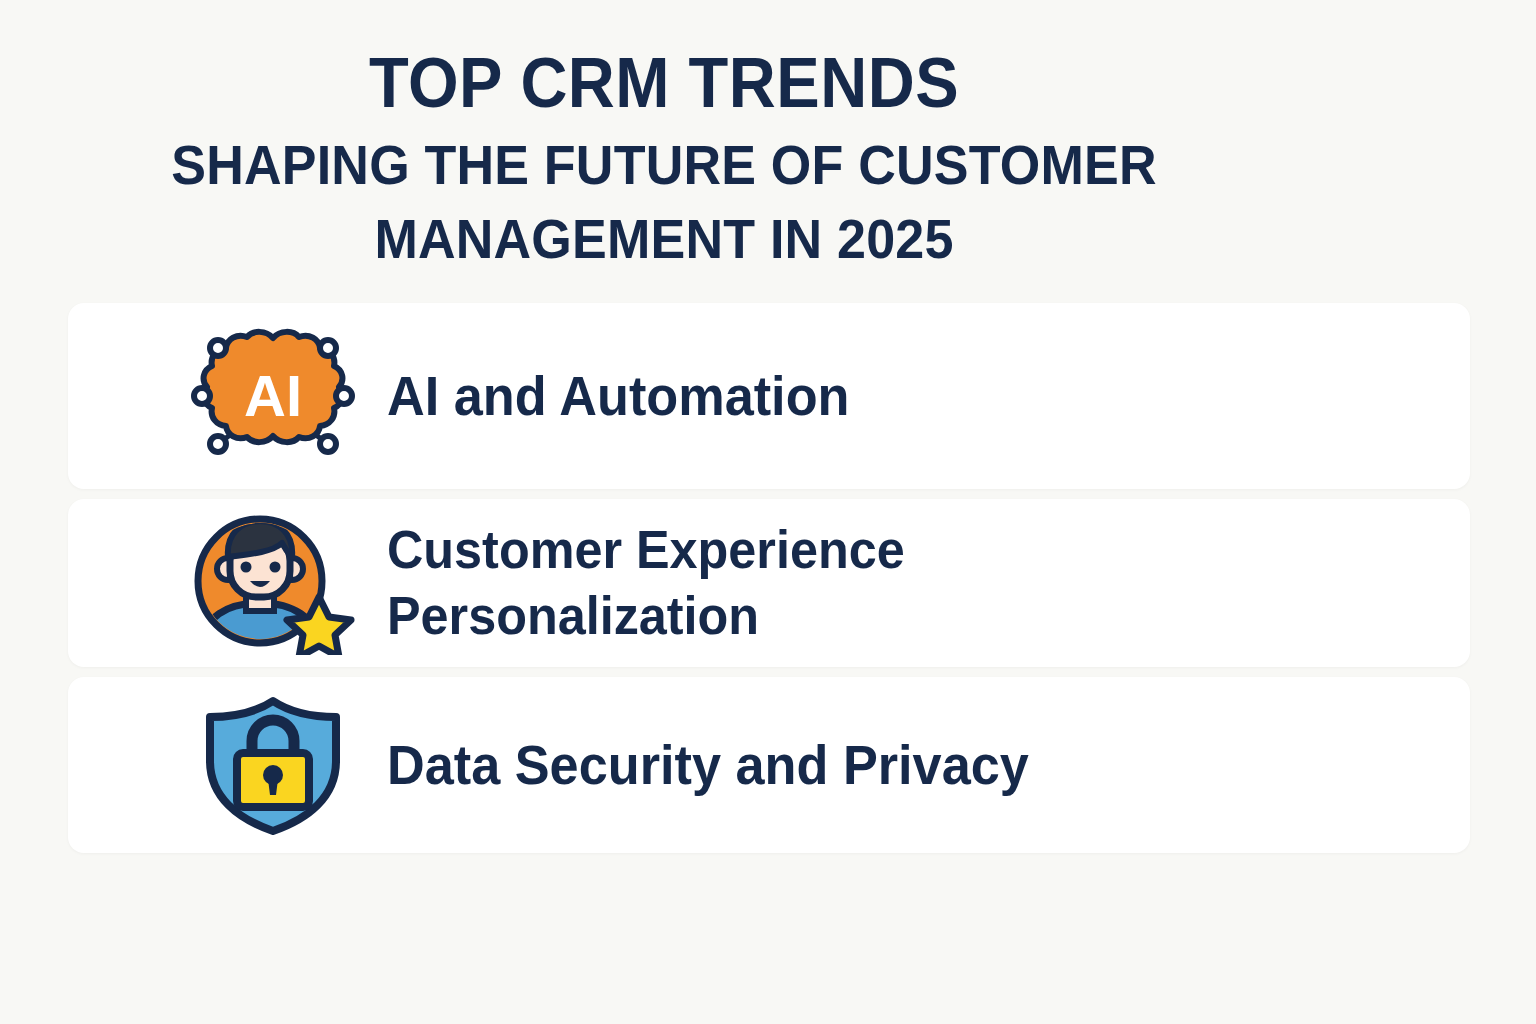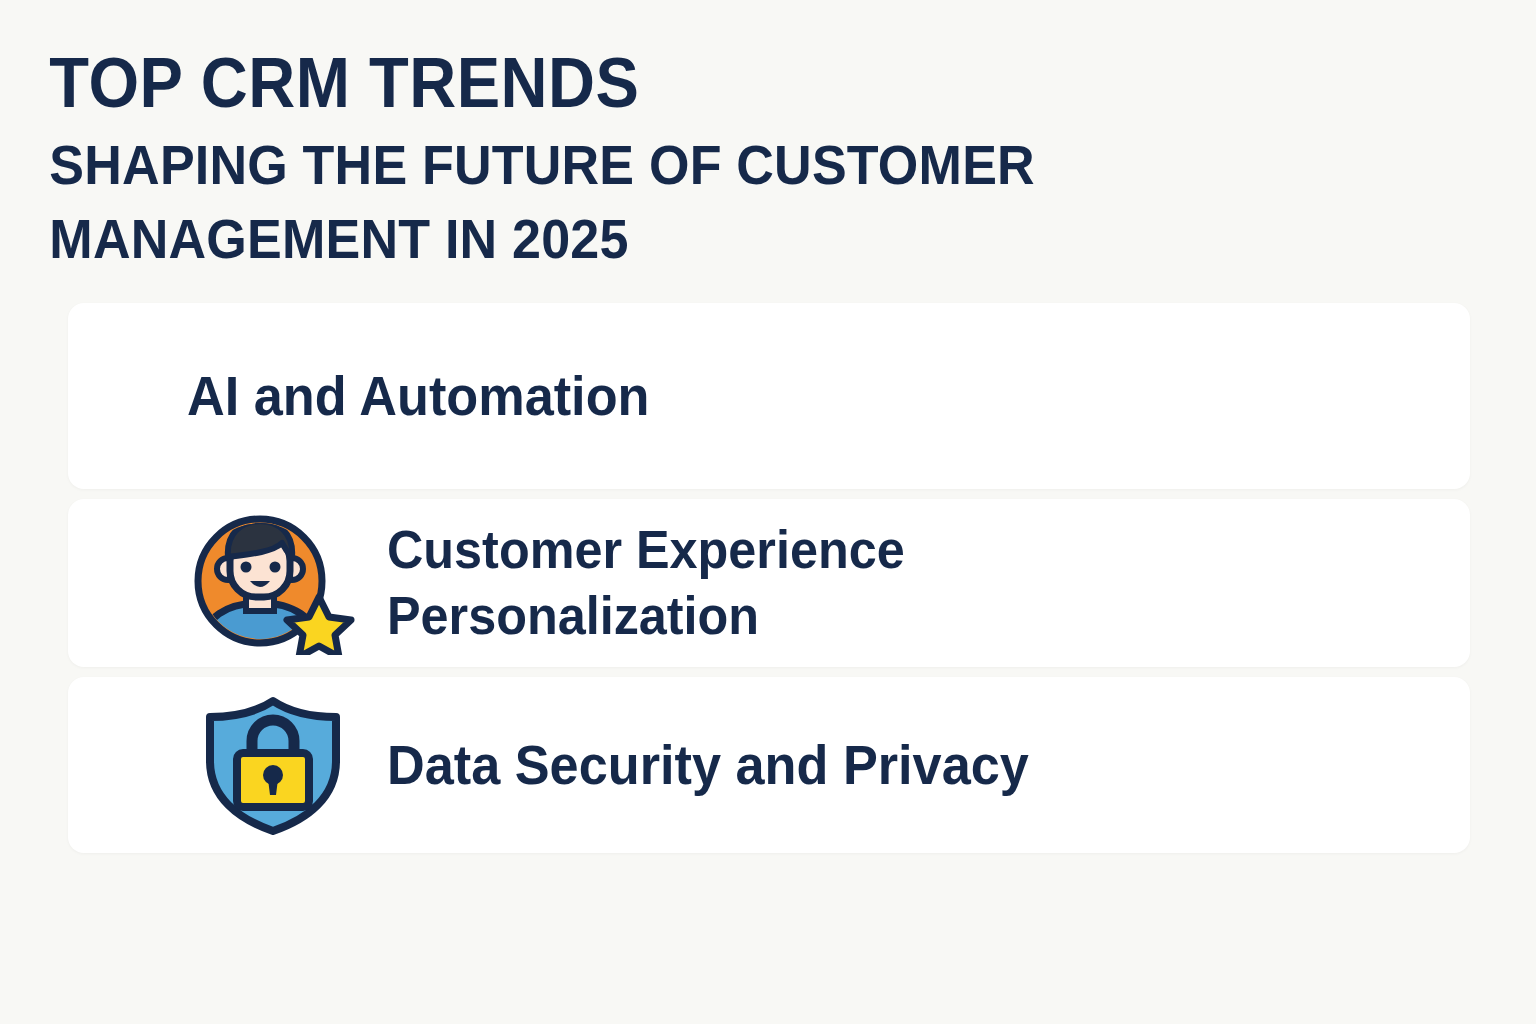--- a/index.html
+++ b/index.html
@@ -19,23 +19,24 @@
   .page {
     position: relative;
     width: 1536px;
     height: 1024px;
     background: #f8f8f5;
   }
 
   
   .header {
     position: absolute;
-    left: 4px;
+    left: 16px;
     top: 46px;
     width: 1296px;
+    text-align: center;
   }
 
   .title-main {
     font-size: 70px;
     font-weight: bold;
     color: #16294a;
     letter-spacing: 0.5px;
     line-height: 1.06;
     font-stretch: condensed;
     transform: scaleX(0.93);
@@ -107,20 +108,58 @@
     <div class="title-main">TOP CRM TRENDS</div>
     <div class="title-sub">
       <div>SHAPING THE FUTURE OF CUSTOMER</div>
       <div>MANAGEMENT IN 2025</div>
     </div>
   </div>
 
   <div class="cards">
 
     <div class="card card-1">
+      <div class="icon-wrap">
+        <svg class="icon-svg" width="186" height="140" viewBox="0 0 186 140" aria-hidden="true">
+          <g fill="none" stroke="#16294a" stroke-width="5" stroke-linecap="round">
+            <line x1="46" y1="28" x2="62" y2="40"></line>
+            <line x1="30" y1="70" x2="58" y2="70"></line>
+            <line x1="46" y1="112" x2="62" y2="100"></line>
+            <line x1="140" y1="28" x2="124" y2="40"></line>
+            <line x1="156" y1="70" x2="128" y2="70"></line>
+            <line x1="140" y1="112" x2="124" y2="100"></line>
+          </g>
+
+          <path d="M93 12
+                   c-7 -8 -20 -8 -26 -1
+                   c-10 -4 -20 2 -21 11
+                   c-10 1 -16 9 -14 18
+                   c-9 4 -11 14 -5 21
+                   c-6 7 -4 17 5 21
+                   c-2 9 4 17 14 18
+                   c1 9 11 15 21 11
+                   c6 7 19 7 26 -1
+                   c7 8 20 8 26 1
+                   c10 4 20 -2 21 -11
+                   c10 -1 16 -9 14 -18
+                   c9 -4 11 -14 5 -21
+                   c6 -7 4 -17 -5 -21
+                   c2 -9 -4 -17 -14 -18
+                   c-1 -9 -11 -15 -21 -11
+                   c-6 -7 -19 -7 -26 1 Z" fill="#ef8a2c" stroke="#16294a" stroke-width="6" stroke-linejoin="round"></path>
+
+          <circle cx="38" cy="22" r="8" fill="#ffffff" stroke="#16294a" stroke-width="6"></circle>
+          <circle cx="22" cy="70" r="8" fill="#ffffff" stroke="#16294a" stroke-width="6"></circle>
+          <circle cx="38" cy="118" r="8" fill="#ffffff" stroke="#16294a" stroke-width="6"></circle>
+          <circle cx="148" cy="22" r="8" fill="#ffffff" stroke="#16294a" stroke-width="6"></circle>
+          <circle cx="164" cy="70" r="8" fill="#ffffff" stroke="#16294a" stroke-width="6"></circle>
+          <circle cx="148" cy="118" r="8" fill="#ffffff" stroke="#16294a" stroke-width="6"></circle>
+          <text x="93" y="90" text-anchor="middle" font-family="Liberation Sans, sans-serif" font-size="58" font-weight="bold" fill="#ffffff">AI</text>
+        </svg>
+      </div>
       <div class="card-label">AI and Automation</div>
     </div>
 
 
     <div class="card card-3">
       <div class="icon-wrap">
         <svg class="icon-svg" width="186" height="144" viewBox="0 0 186 144" aria-hidden="true">
 
           <circle cx="80" cy="70" r="62" fill="#ef8a2c" stroke="#16294a" stroke-width="7"></circle>
 

